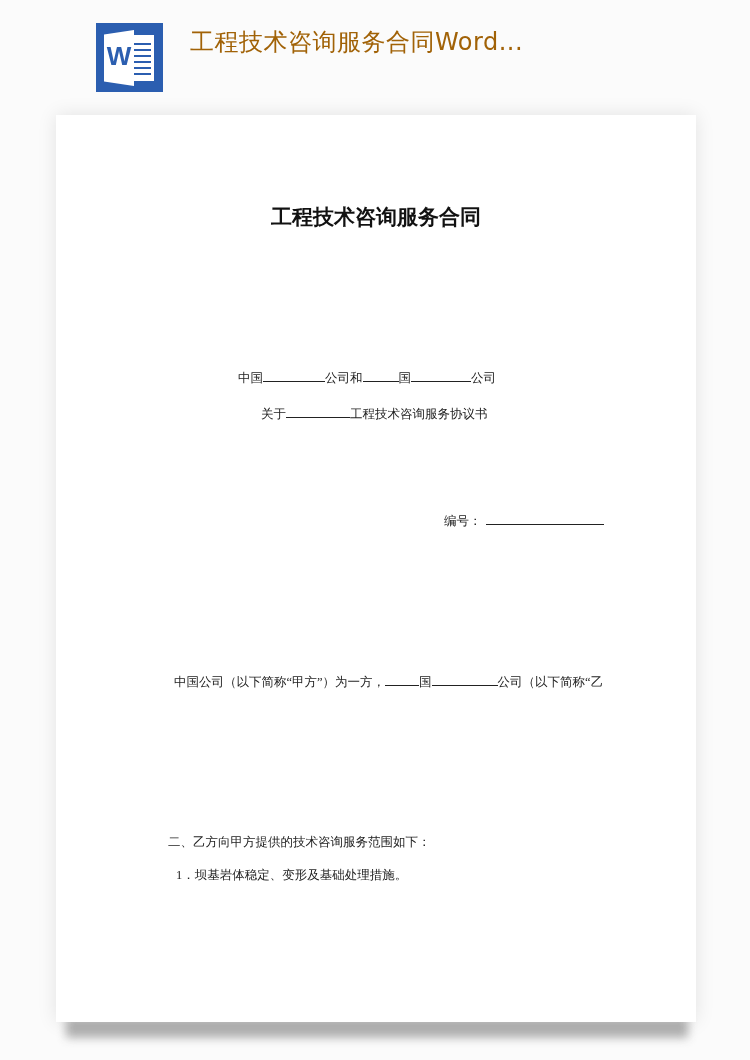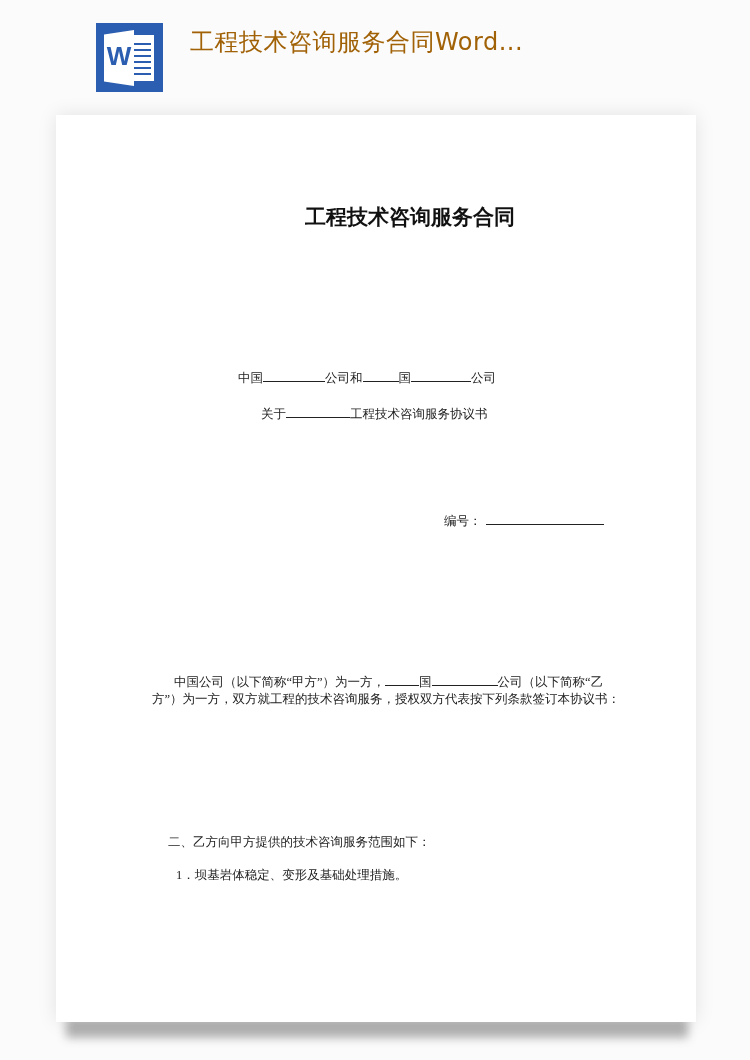--- a/index.html
+++ b/index.html
@@ -47,21 +47,21 @@
     background:#aaa; filter:blur(5px); opacity:0.9;
   }
   .page {
     position:absolute; left:56px; top:115px; width:640px; height:907px;
     background:#fff;
     box-shadow:0 0 18px rgba(0,0,0,0.10);
   }
   .doc-title {
     position:absolute; left:0; top:88px; width:640px; text-align:center;
     font-family:"DejaVu Sans","Liberation Sans",sans-serif; font-weight:bold;
-    font-size:21px; color:#111;margin-left:34px;
+    font-size:21px; color:#111;
   }
   .line { position:absolute; font-size:12.5px; line-height:18px; white-space:nowrap; color:#222; }
   .blank { display:inline-block; border-bottom:1px solid #222; height:12px; vertical-align:baseline; }
 </style>
 </head>
 <body>
 
 <div class="header">
   <div class="word-icon">
     <div class="lines">
@@ -92,17 +92,16 @@
   </div>
 
   <div class="line" style="left:388px; top:397px;">
     <span>编号：</span><span class="blank" style="width:118px; margin-left:4px"></span>
   </div>
 
 
   <div class="line" style="left:118px; top:538px;margin-top:20px;">
     <span>中国公司（以下简称“甲方”）为一方，</span><span class="blank" style="width:34px"></span><span>国</span><span class="blank" style="width:66px"></span><span>公司（以下简称“乙</span>
   </div>
-  <div class="line" style="left:96px; top:575px;">方”）为一方，双方就工程的技术咨询服务，授权双方代表按下列条款签订本协议书：</div>
 
   <div class="line" style="left:112px; top:718px;">二、乙方向甲方提供的技术咨询服务范围如下：</div>
   <div class="line" style="left:120px; top:751px;">1．坝基岩体稳定、变形及基础处理措施。</div>
 </div>
 
 </body></html>

